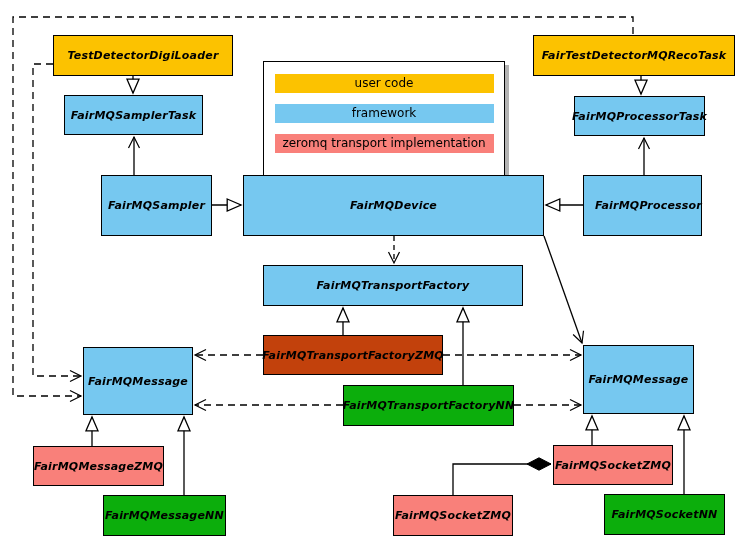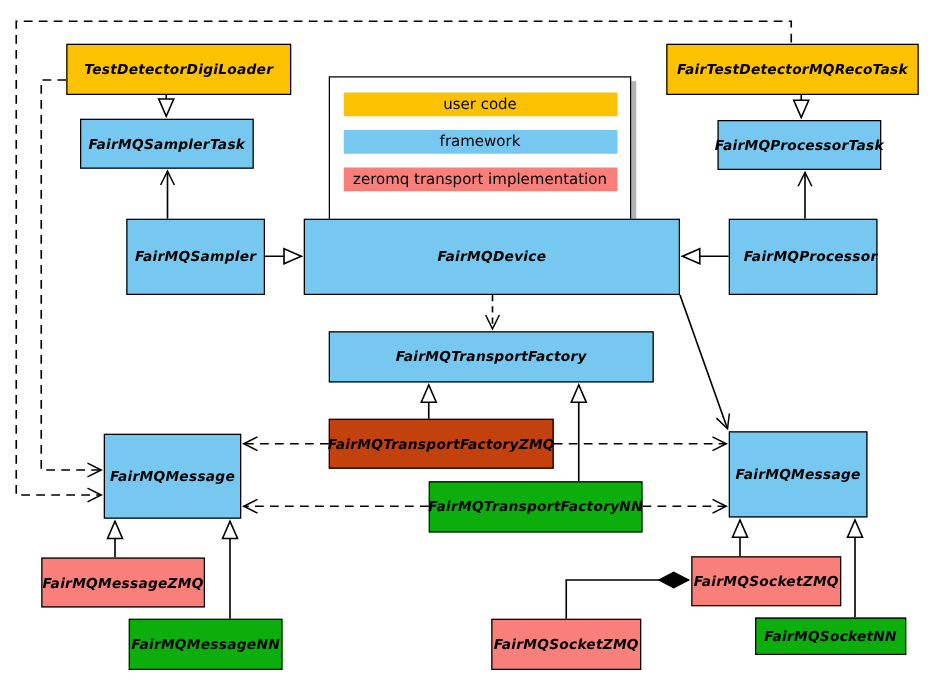--- a/index.html
+++ b/index.html
@@ -90,16 +90,16 @@
   <div class="cbox" style="left: 263px; top: 335px; width: 180px; height: 40px; background-color: #c2410c;">FairMQTransportFactoryZMQ</div>
   <div class="cbox" style="left: 343px; top: 385px; width: 171px; height: 41px; background-color: rgb(12, 174, 12);">FairMQTransportFactoryNN</div>
 
   <div class="cbox abstract" style="left: 83px; top: 347px; width: 110px; height: 68px; background-color: rgb(118, 200, 240);">FairMQMessage</div>
   <div class="cbox abstract" style="left: 583px; top: 345px; width: 111px; height: 69px; background-color: rgb(118, 200, 240);">FairMQMessage</div>
 
   <div class="cbox" style="left: 33px; top: 446px; width: 131px; height: 40px; background-color: rgb(249, 128, 122);">FairMQMessageZMQ</div>
   <div class="cbox" style="left: 103px; top: 495px; width: 123px; height: 41px; background-color: rgb(12, 174, 12);">FairMQMessageNN</div>
 
   <div class="cbox" style="left: 553px; top: 445px; width: 120px; height: 40px; background-color: rgb(249, 128, 122);">FairMQSocketZMQ</div>
-  <div class="cbox" style="left: 604px; top: 494px; width: 121px; height: 30px; background-color: rgb(12, 174, 12);">FairMQSocketNN</div>
+  <div class="cbox" style="left: 604px; top: 494px; width: 121px; height: 41px; background-color: rgb(12, 174, 12);">FairMQSocketNN</div>
   <div class="cbox" style="left: 393px; top: 495px; width: 120px; height: 41px; background-color: rgb(249, 128, 122);">FairMQSocketZMQ</div>
 
 </div>
 
 </body></html>

